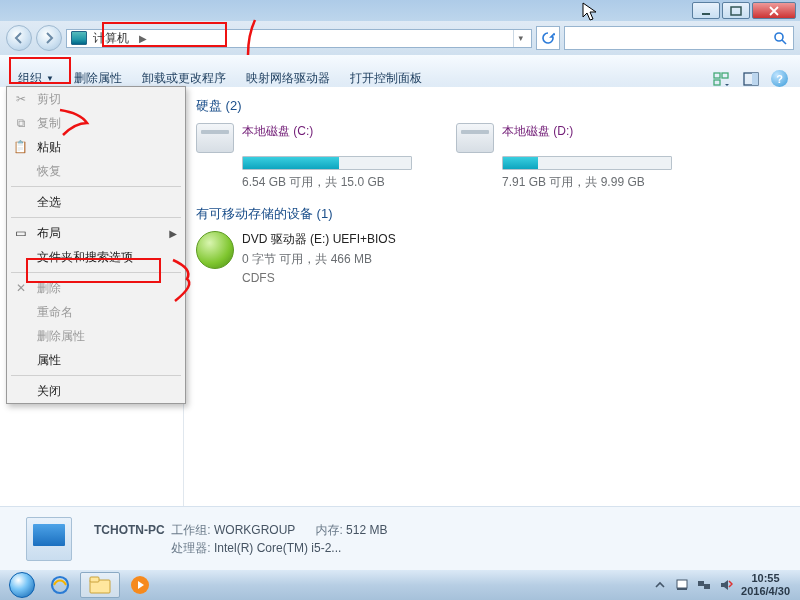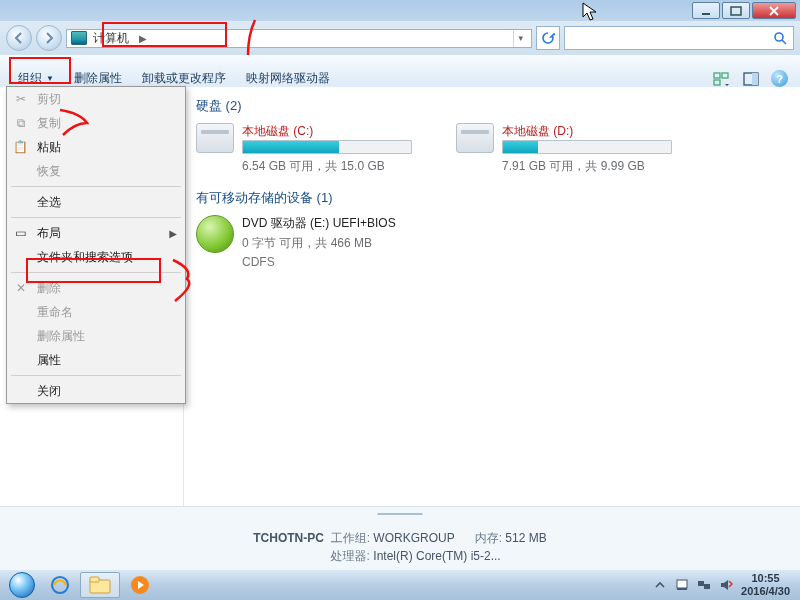--- a/index.html
+++ b/index.html
@@ -40,40 +40,40 @@
 
 .mainwrap{position:absolute;top:87px;left:0;right:0;bottom:94px;background:#fff;display:flex;}
 .leftnav{width:184px;border-right:1px solid #e0e7ee;}
 .content{flex:1;padding:6px 12px;font-size:12px;color:#333;}
 .section-hd{color:#1a4e8a;font-size:13px;margin:4px 0 8px 0;}
 .drives{display:flex;gap:40px;margin-bottom:14px;}
 .drive{width:220px;}
 .dtop{display:flex;align-items:flex-start;gap:8px;}
 .driveicon{width:38px;height:30px;background:linear-gradient(#f3f6f9,#d7dee5);border:1px solid #b5c0ca;border-radius:3px;position:relative;}
 .driveicon::after{content:"";position:absolute;left:4px;right:4px;top:6px;height:4px;background:#b8c4ce;border-radius:1px;}
-.dlabel{color:#b91c1c;margin-bottom:0;}
+.dlabel{color:#701a75;margin-bottom:16px;}
 .bar{width:170px;height:14px;border:1px solid #b8c3cc;background:#eef2f5;border-radius:1px;overflow:hidden;}
 .barfill{height:100%;background:linear-gradient(#39cfe0,#0ea5bf);}
 .dstat{color:#6a6e72;font-size:12px;margin-top:4px;}
 .dvdrow{display:flex;gap:8px;align-items:flex-start;}
 .dvdicon{width:38px;height:38px;border-radius:50%;background:radial-gradient(circle at 35% 30%,#d9f5b0,#7fc62f 60%,#4a8a16);border:1px solid #5b9a1f;}
 .dvdtext .l1{color:#222;}
 .dvdtext .l2{color:#6a6e72;margin-top:3px;}
 .dvdtext .l3{color:#737373;margin-top:3px;}
 
 
 .orgmenu{position:absolute;left:6px;top:86px;width:180px;background:#f2f2f2;border:1px solid #9a9a9a;box-shadow:2px 3px 6px rgba(0,0,0,.25);font-size:12px;color:#222;z-index:50;}
 .orgmenu .row{display:flex;align-items:center;height:24px;padding:0 8px 0 30px;position:relative;}
 .orgmenu .row.dis{color:#9a9a9a;}
 .orgmenu .row .ric{position:absolute;left:6px;width:16px;height:16px;display:flex;align-items:center;justify-content:center;}
 .orgmenu .row .sub{margin-left:auto;font-size:10px;color:#555;}
 .orgmenu .sep{height:1px;background:#d0d0d0;margin:3px 4px;}
 
 
-.details{position:absolute;left:0;right:0;bottom:30px;height:64px;background:#f2f7fc;border-top:1px solid #d6e2ee;display:flex;align-items:center;padding:6px 26px;font-size:12px;color:#465463;gap:14px;flex-direction:column;}
+.details{position:absolute;left:0;right:0;bottom:30px;height:64px;background:#f2f7fc;border-top:1px solid #d6e2ee;display:flex;align-items:center;padding:6px 26px;font-size:12px;color:#465463;gap:22px;}
 .compicon{width:46px;height:44px;background:linear-gradient(#e9f2fb,#c9ddef);border:1px solid #a7c0d6;border-radius:2px;position:relative;}
 .compicon::after{content:"";position:absolute;left:6px;right:6px;top:6px;bottom:14px;background:linear-gradient(#4da3e8,#1b6fbf);border-radius:1px;}
 .dcol{line-height:18px;}
 .dk{color:#6a7a89;}
 
 
 .taskbar{position:absolute;left:0;right:0;bottom:0;height:30px;background:linear-gradient(#dbe9f6,#b7cee4 50%,#a6c1da);display:flex;align-items:center;padding:0 4px;}
 .start{width:36px;height:28px;display:flex;align-items:center;justify-content:center;}
 .orb{width:26px;height:26px;border-radius:50%;background:radial-gradient(circle at 35% 30%,#fff,#79c6f7 40%,#0a5fae);border:1px solid #0a5fae;position:relative;}
 .tbicon{width:40px;height:26px;display:flex;align-items:center;justify-content:center;border-radius:2px;}
@@ -144,20 +144,21 @@
 </div>
 
 <div class="toolbar">
   <div class="tbtn org">
     <span>组织</span>
     <span class="dd">▼</span>
   </div>
   <div class="tbtn">删除属性</div>
   <div class="tbtn">卸载或更改程序</div>
   <div class="tbtn">映射网络驱动器</div>
+  <div class="tbtn">打开控制面板</div>
   <div class="tright">
     <div class="ic">
         <svg viewBox="0 0 16 14">
           <rect x="1" y="1" width="6" height="5" fill="none" stroke="#4a7" stroke-width="1.3"></rect>
           <rect x="9" y="1" width="6" height="5" fill="none" stroke="#4a7" stroke-width="1.3"></rect>
           <rect x="1" y="8" width="6" height="5" fill="none" stroke="#4a7" stroke-width="1.3"></rect>
           <path d="M16 12l-2 2-2-2" fill="#357"></path>
         </svg>
       </div>
     <div class="ic">

